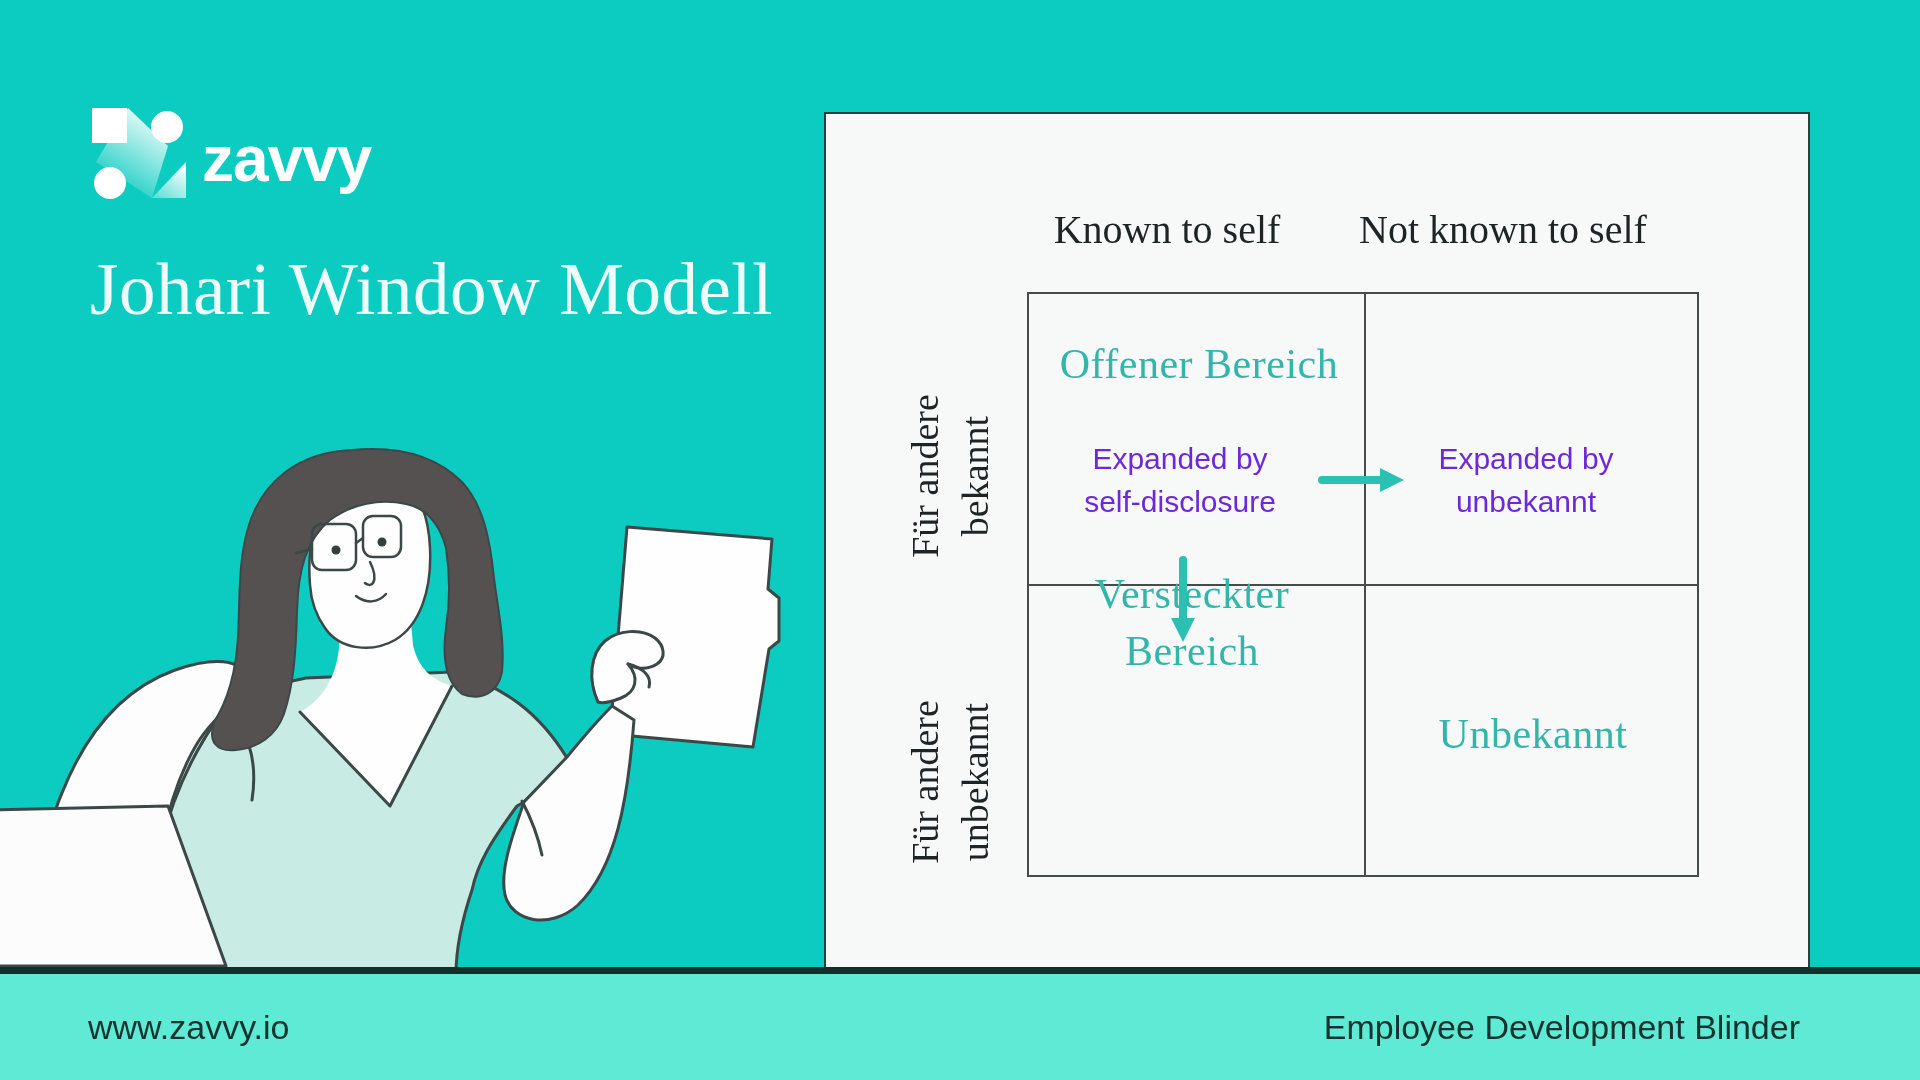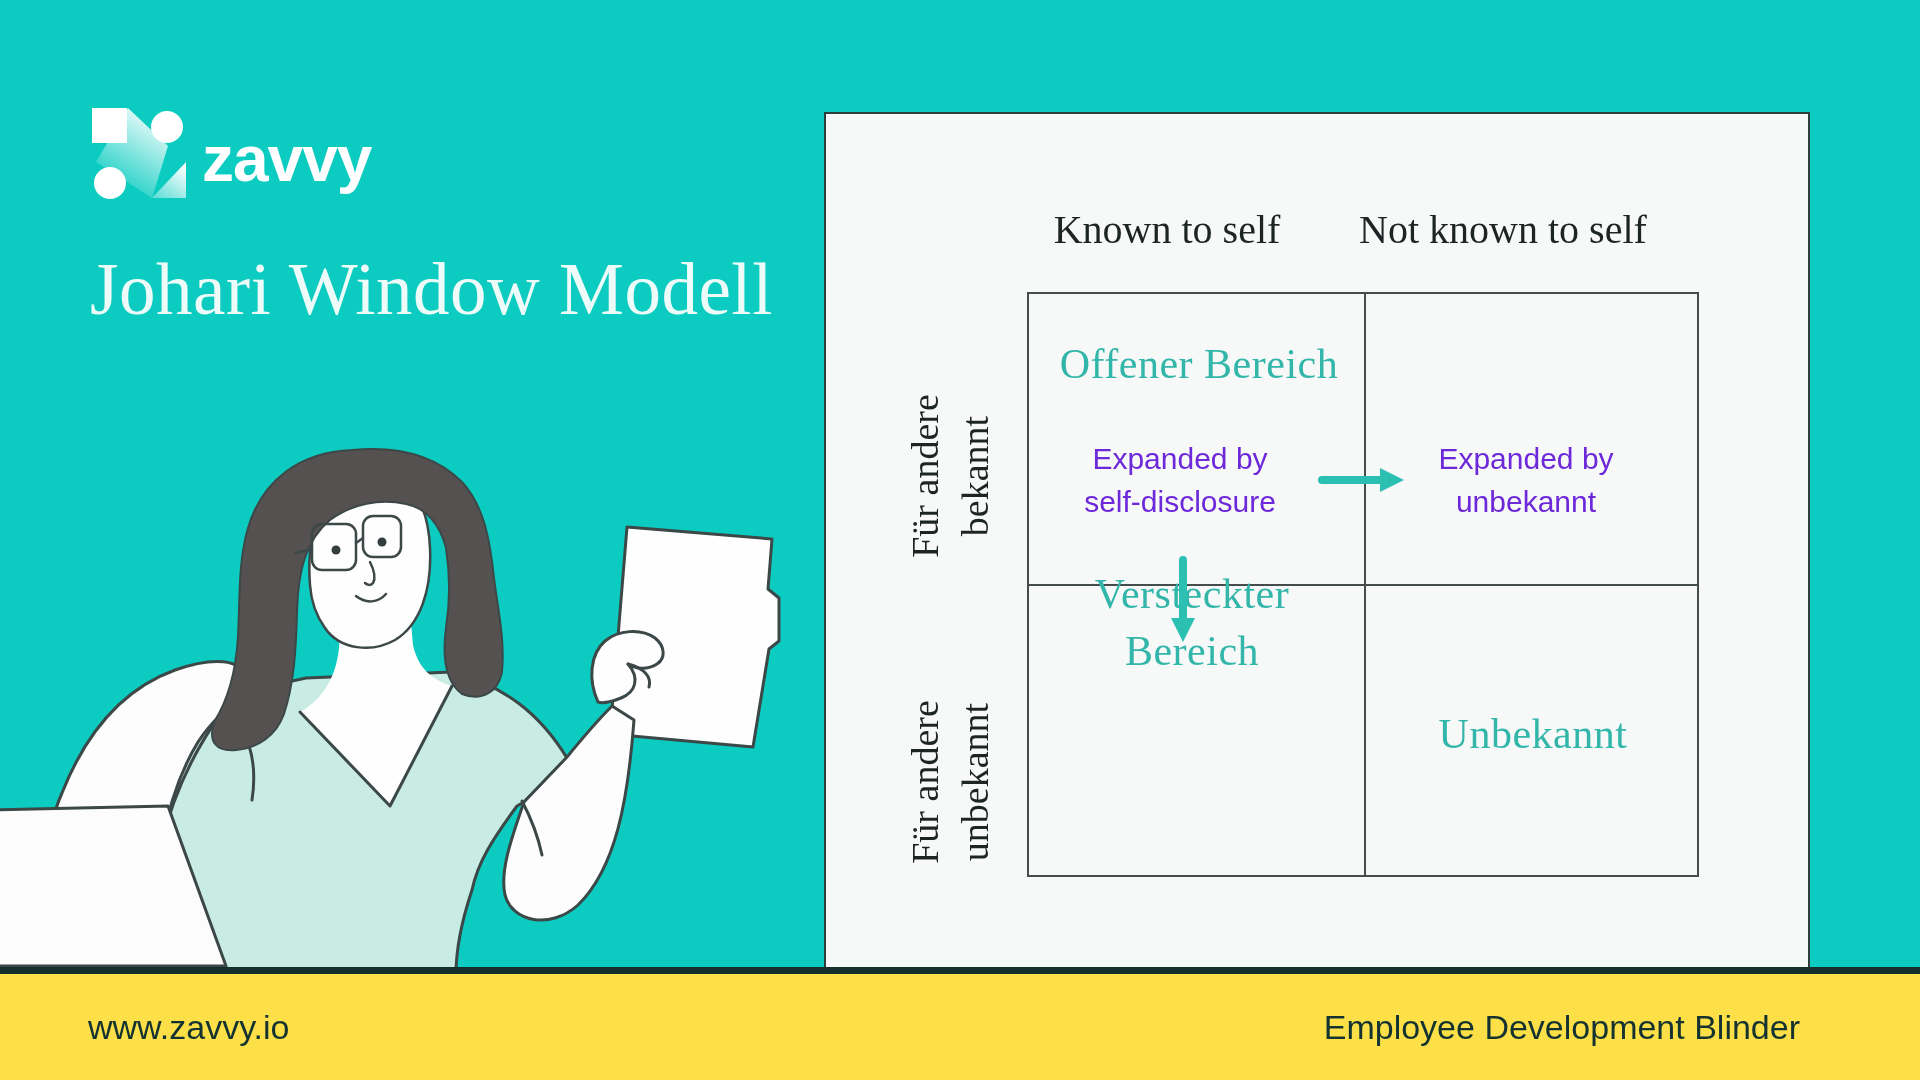--- a/index.html
+++ b/index.html
@@ -49,21 +49,21 @@
   }
   .q-title.two-line { line-height:57px; }
   .q-note {
     position:absolute; transform:translate(-50%,-50%);
     font-size:30px; line-height:43px; color:#6d28d9; text-align:center; white-space:nowrap;
   }
   .arrow { position:absolute; }
 
   
   .floor-line { position:absolute; left:0; top:967px; width:1920px; height:7px; background:#142e2b; }
-  .footer-bar { position:absolute; left:0; top:974px; width:1920px; height:106px; background:#fde047; }
+  .footer-bar { position:absolute; left:0; top:974px; width:1920px; height:106px; background:#5eead4; }
   .footer-site {
     position:absolute; left:88px; top:50%; transform:translateY(-50%);
     font-size:34px; color:#143330;
   }
   .footer-tagline {
     position:absolute; right:120px; top:50%; transform:translateY(-50%);
     font-size:34px; color:#143330;
   }
 
   

